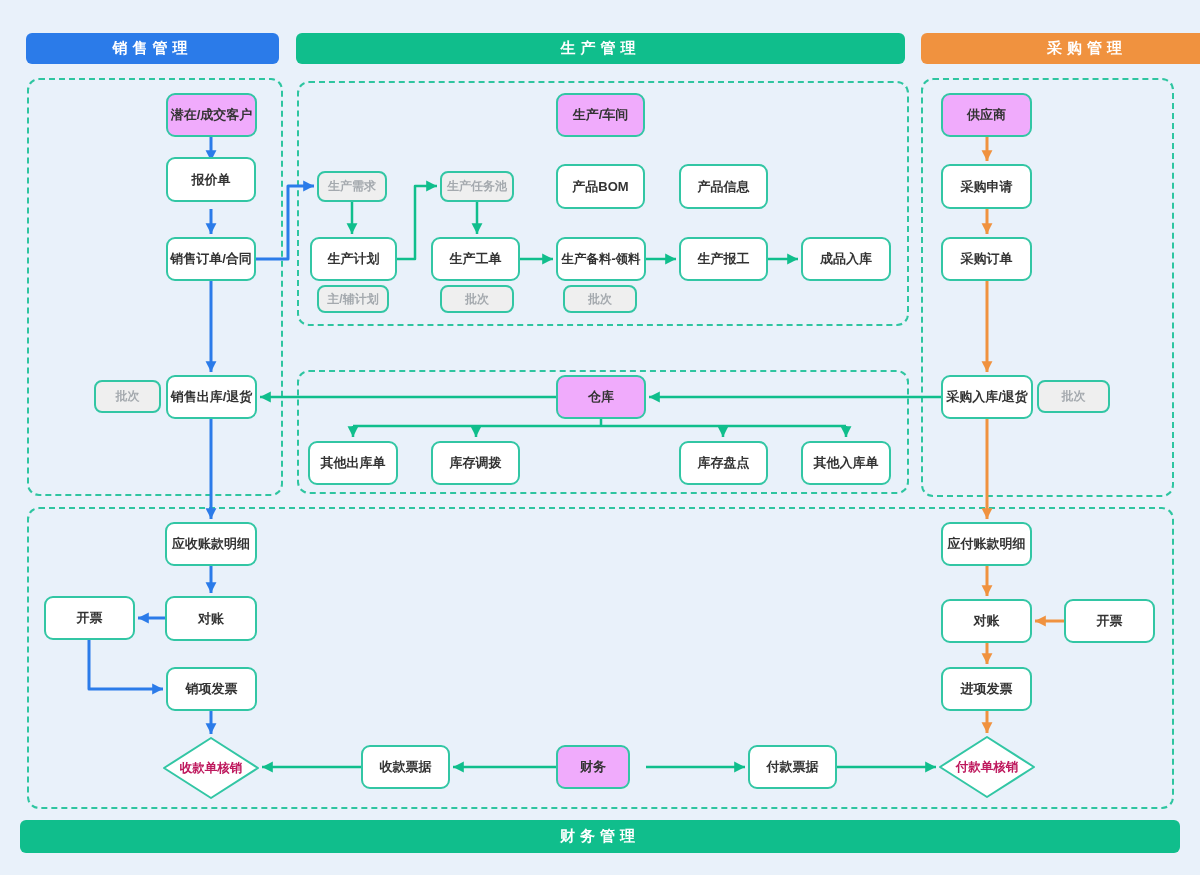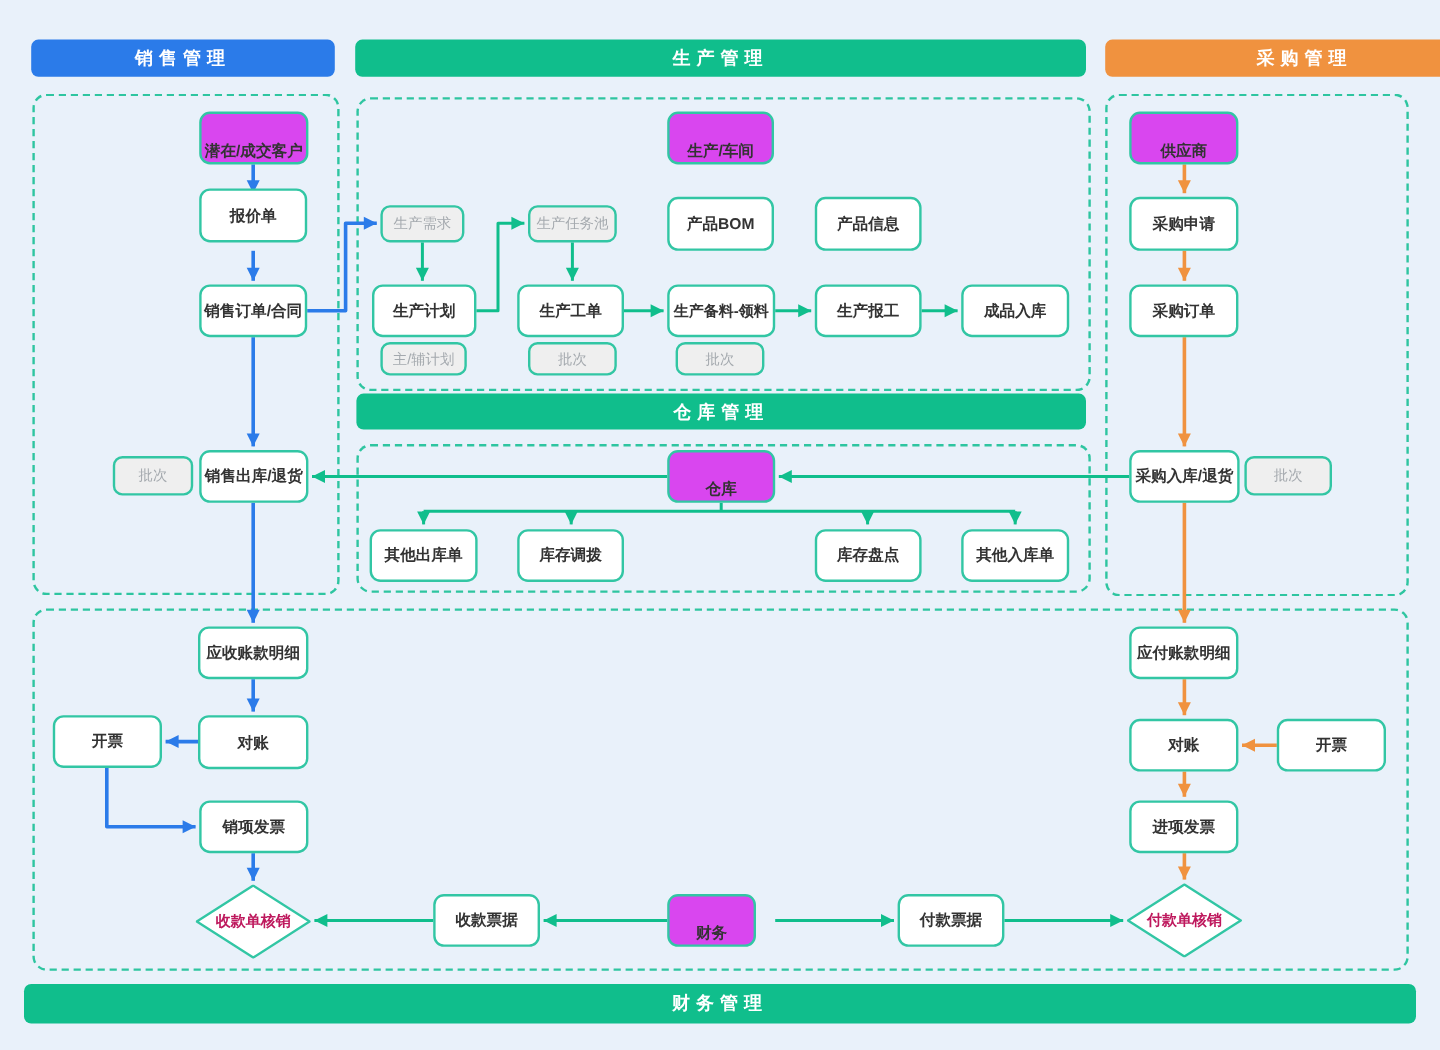--- a/index.html
+++ b/index.html
@@ -12,22 +12,22 @@
        color:#fff;font-weight:bold;font-size:15px;letter-spacing:5px;border-radius:6px;z-index:3;}
   .bar.blue{background:#2B7BE9;text-align:right;}
   .bar.green{background:#10BE8C;}
   .bar.orange{background:#F0923F;padding-left:41px;}
 
   .edges{position:absolute;left:0;top:0;z-index:2;}
 
   .node{position:absolute;display:flex;align-items:center;justify-content:center;
         background:#ffffff;border:2px solid #32C6A4;border-radius:9px;
         color:#333333;font-weight:bold;font-size:13px;white-space:nowrap;z-index:4;box-sizing:border-box;}
-  .node.light{background:#d946ef;align-items:flex-end;}
-  .node.chip{background:#EFEFEF;color:#A4A9AE;font-weight:normal;font-size:12px;border-radius:8px;}
+  .node.light{background:#f0abfc;}
+  .node.chip{background:#EFEFEF;color:#A4A9AE;font-weight:bold;font-size:12px;border-radius:8px;}
 
   .diamond{position:absolute;z-index:4;}
   .diamond svg{display:block;}
   .diamond .lbl{position:absolute;left:0;top:0;width:100%;height:100%;
         display:flex;align-items:center;justify-content:center;
         color:#be185d;font-weight:bold;font-size:12.5px;white-space:nowrap;}
 </style>
 </head>
 <body>
 
@@ -40,23 +40,20 @@
   <div class="region" style="left:27px;top:507px;width:1143px;height:298px"></div>
 
   <div class="bar blue" style="left:26px;top:33px;width:253px;height:31px">
       <span>销售管理</span>
     </div>
   <div class="bar green" style="left:296px;top:33px;width:609px;height:31px">
       <span>生产管理</span>
     </div>
   <div class="bar orange" style="left:921px;top:33px;width:250px;height:31px">
       <span>采购管理</span>
-    </div>
-  <div class="bar green" style="left:297px;top:328px;width:608px;height:30px">
-      <span>仓库管理</span>
     </div>
   <div class="bar green" style="left:20px;top:820px;width:1160px;height:33px">
       <span>财务管理</span>
     </div>
 
   <svg class="edges" width="1200" height="875" viewBox="0 0 1200 875">
     <defs>
       <marker id="mB" viewBox="0 0 12 12" refX="11" refY="6" markerWidth="13" markerHeight="13" markerUnits="userSpaceOnUse" orient="auto">
           <path d="M1,1 L11,6 L1,11 Z" fill="#2B7BE9"></path>
         </marker>

